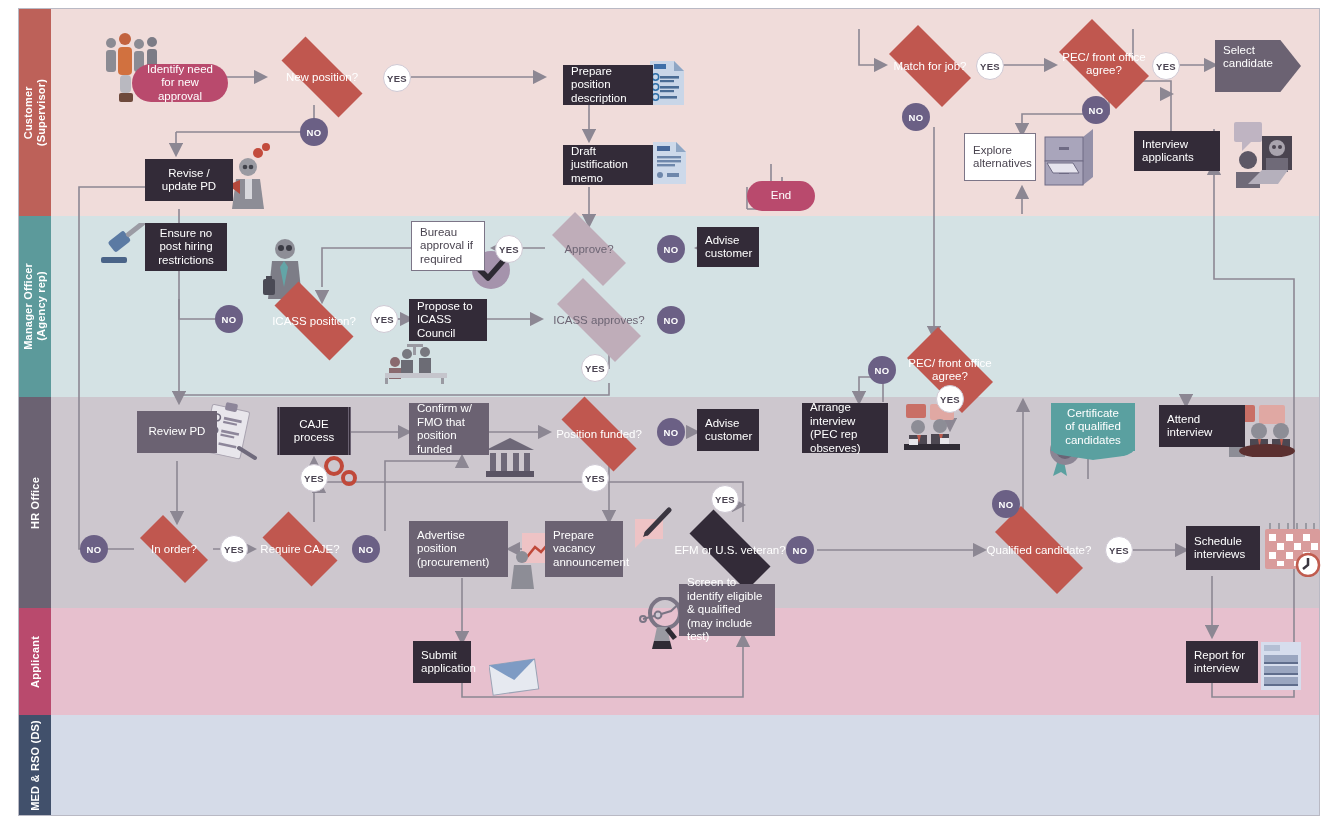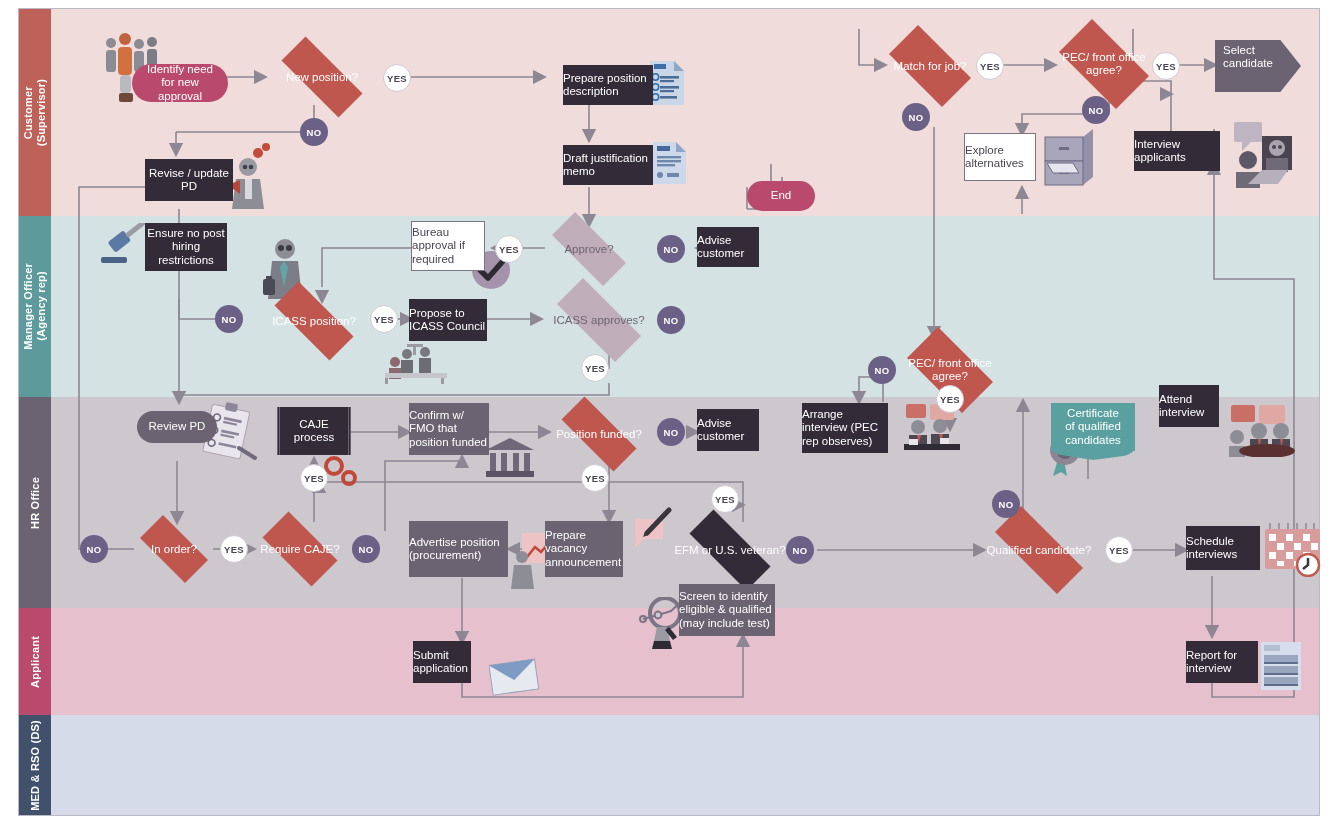--- a/index.html
+++ b/index.html
@@ -41,21 +41,21 @@
   }
   
   .node {
     position: absolute;
     display: flex; align-items: center;
     font-size: 11.5px; line-height: 13.5px;
     z-index: 6;
   }
   .proc {
     background: #332b38; color: #ffffff;
-    padding: 6px 0;
+    padding: 6px 8px;
     justify-content: flex-start;
     text-align: left;
   }
   .proc.gray { background: #6b6272; }
   .proc.center { justify-content: center; text-align: center; }
   .proc.white {
     background: #ffffff; color: #4a4450;
     border: 1px solid #7c7587;
   }
   .caje {
@@ -593,21 +593,21 @@
     </div>
     <div class="dec mauve" style="left:522px;top:285px;width:116px;height:52px;">
       <div class="dshape"></div>
       <div class="dlbl">ICASS approves?</div>
     </div>
     <div class="dec" style="left:876px;top:330px;width:110px;height:62px;">
       <div class="dshape"></div>
       <div class="dlbl">PEC/ front office agree?</div>
     </div>
 
-    <div class="node proc gray center" style="left:118px;top:402px;width:80px;height:32px;border-radius:16px;">
+    <div class="node proc gray center" style="left:118px;top:402px;width:80px;height:42px;">
       <span>Review PD</span>
     </div>
     <div class="node caje" style="left:258px;top:398px;width:74px;height:48px;">
       <span>CAJE process</span>
     </div>
     <div class="node proc gray" style="left:390px;top:394px;width:80px;height:52px;">
       <span>Confirm w/ FMO that position funded</span>
     </div>
     <div class="dec" style="left:528px;top:402px;width:104px;height:46px;">
       <div class="dshape"></div>
@@ -615,21 +615,21 @@
     </div>
     <div class="node proc" style="left:678px;top:400px;width:62px;height:42px;">
       <span>Advise customer</span>
     </div>
     <div class="node proc" style="left:783px;top:394px;width:86px;height:50px;">
       <span>Arrange interview (PEC rep observes)</span>
     </div>
     <div class="doc" style="left:1032px;top:394px;width:84px;height:48px;">
       <span>Certificate of qualified candidates</span>
     </div>
-    <div class="node proc" style="left:1140px;top:376px;width:60px;height:42px;">
+    <div class="node proc" style="left:1140px;top:396px;width:86px;height:42px;">
       <span>Attend interview</span>
     </div>
     <div class="dec" style="left:110px;top:517px;width:90px;height:46px;">
       <div class="dshape"></div>
       <div class="dlbl">In order?</div>
     </div>
     <div class="dec" style="left:232px;top:514px;width:98px;height:52px;">
       <div class="dshape"></div>
       <div class="dlbl">Require CAJE?</div>
     </div>

